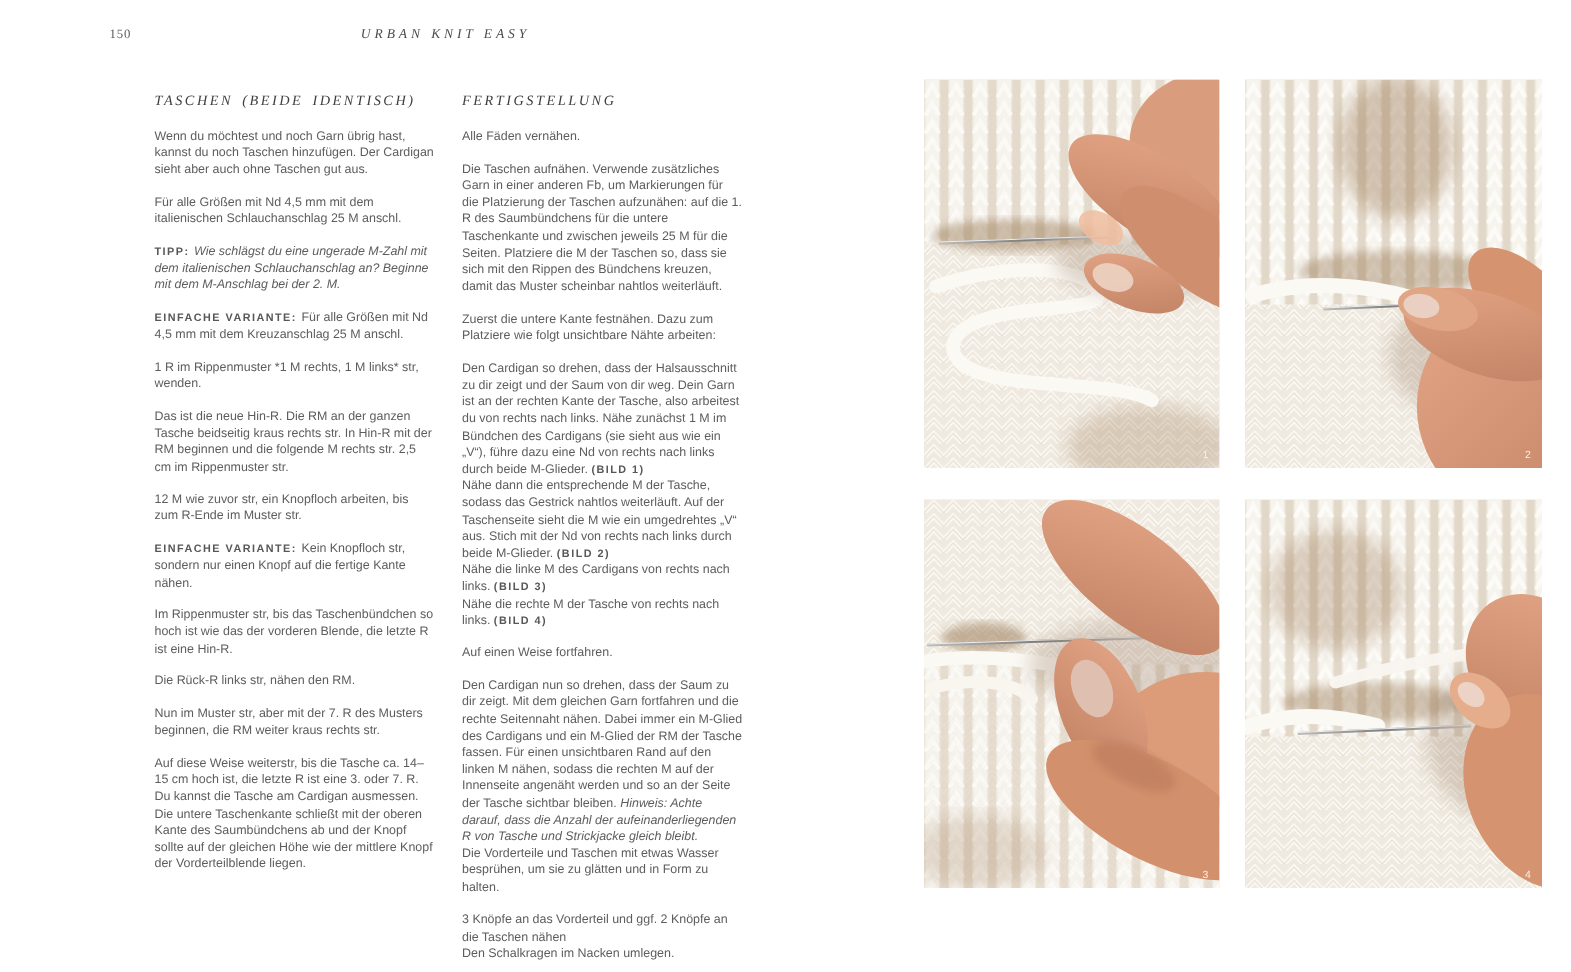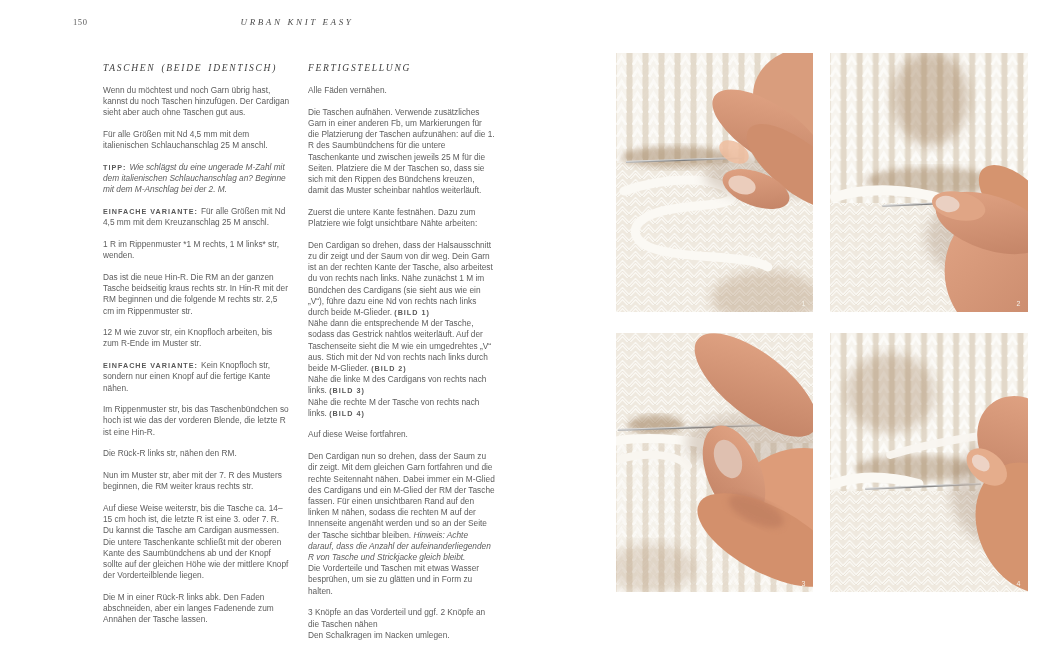--- a/index.html
+++ b/index.html
@@ -67,32 +67,31 @@
         <p class="para"><span class="seg-l">TIPP: </span><span class="seg-i">Wie schlägst du eine ungerade M-Zahl mit dem italienischen Schlauchanschlag an? Beginne mit dem M-Anschlag bei der 2. M.</span></p>
         <p class="para"><span class="seg-l">EINFACHE VARIANTE: </span><span class="seg-n">Für alle Größen mit Nd 4,5 mm mit dem Kreuzanschlag 25 M anschl.</span></p>
         <p class="para"><span class="seg-n">1 R im Rippenmuster *1 M rechts, 1 M links* str, wenden.</span></p>
         <p class="para"><span class="seg-n">Das ist die neue Hin-R. Die RM an der ganzen Tasche beidseitig kraus rechts str. In Hin-R mit der RM beginnen und die folgende M rechts str. 2,5 cm im Rippenmuster str.</span></p>
         <p class="para"><span class="seg-n">12 M wie zuvor str, ein Knopfloch arbeiten, bis zum R-Ende im Muster str.</span></p>
         <p class="para"><span class="seg-l">EINFACHE VARIANTE: </span><span class="seg-n">Kein Knopfloch str, sondern nur einen Knopf auf die fertige Kante nähen.</span></p>
         <p class="para"><span class="seg-n">Im Rippenmuster str, bis das Taschenbündchen so hoch ist wie das der vorderen Blende, die letzte R ist eine Hin-R.</span></p>
         <p class="para"><span class="seg-n">Die Rück-R links str, nähen den RM.</span></p>
         <p class="para"><span class="seg-n">Nun im Muster str, aber mit der 7. R des Musters beginnen, die RM weiter kraus rechts str.</span></p>
         <p class="para"><span class="seg-n">Auf diese Weise weiterstr, bis die Tasche ca. 14–15 cm hoch ist, die letzte R ist eine 3. oder 7. R. Du kannst die Tasche am Cardigan ausmessen. Die untere Taschenkante schließt mit der oberen Kante des Saumbündchens ab und der Knopf sollte auf der gleichen Höhe wie der mittlere Knopf der Vorderteilblende liegen.</span></p>
-        <p class="para"><span class="seg-n">Die M in einer Rück-R links abk. Den Faden abschneiden, aber ein langes Fadenende zum Annähen der Tasche lassen.</span></p>
       </div>
   </div>
 
   <div class="col col2">
     <h2>FERTIGSTELLUNG</h2>
     <div>
         <p class="para"><span class="seg-n">Alle Fäden vernähen.</span></p>
         <p class="para"><span class="seg-n">Die Taschen aufnähen. Verwende zusätzliches Garn in einer anderen Fb, um Markierungen für die Platzierung der Taschen aufzunähen: auf die 1. R des Saumbündchens für die untere Taschenkante und zwischen jeweils 25 M für die Seiten. Platziere die M der Taschen so, dass sie sich mit den Rippen des Bündchens kreuzen, damit das Muster scheinbar nahtlos weiterläuft.</span></p>
         <p class="para"><span class="seg-n">Zuerst die untere Kante festnähen. Dazu zum Platziere wie folgt unsichtbare Nähte arbeiten:</span></p>
         <p class="para"><span class="seg-n">Den Cardigan so drehen, dass der Halsausschnitt zu dir zeigt und der Saum von dir weg. Dein Garn ist an der rechten Kante der Tasche, also arbeitest du von rechts nach links. Nähe zunächst 1 M im Bündchen des Cardigans (sie sieht aus wie ein „V“), führe dazu eine Nd von rechts nach links durch beide M-Glieder. </span><span class="seg-l">(BILD 1)</span><br><span class="seg-n">Nähe dann die entsprechende M der Tasche, sodass das Gestrick nahtlos weiterläuft. Auf der Taschenseite sieht die M wie ein umgedrehtes „V“ aus. Stich mit der Nd von rechts nach links durch beide M-Glieder. </span><span class="seg-l">(BILD 2)</span><br><span class="seg-n">Nähe die linke M des Cardigans von rechts nach links. </span><span class="seg-l">(BILD 3)</span><br><span class="seg-n">Nähe die rechte M der Tasche von rechts nach links. </span><span class="seg-l">(BILD 4)</span></p>
-        <p class="para"><span class="seg-n">Auf diese Weise fortfahren.</span></p>
+        <p class="para"><span class="seg-n">Auf einen Weise fortfahren.</span></p>
         <p class="para"><span class="seg-n">Den Cardigan nun so drehen, dass der Saum zu dir zeigt. Mit dem gleichen Garn fortfahren und die rechte Seitennaht nähen. Dabei immer ein M-Glied des Cardigans und ein M-Glied der RM der Tasche fassen. Für einen unsichtbaren Rand auf den linken M nähen, sodass die rechten M auf der Innenseite angenäht werden und so an der Seite der Tasche sichtbar bleiben. </span><span class="seg-i">Hinweis: Achte darauf, dass die Anzahl der aufeinanderliegenden R von Tasche und Strickjacke gleich bleibt.</span><br><span class="seg-n">Die Vorderteile und Taschen mit etwas Wasser besprühen, um sie zu glätten und in Form zu halten.</span></p>
         <p class="para"><span class="seg-n">3 Knöpfe an das Vorderteil und ggf. 2 Knöpfe an die Taschen nähen</span><br><span class="seg-n">Den Schalkragen im Nacken umlegen.</span></p>
       </div>
   </div>
 
   <div class="photo-grid">
 
     <div class="photo">
       <svg viewBox="0 0 197 259" preserveAspectRatio="none">
         <defs>

